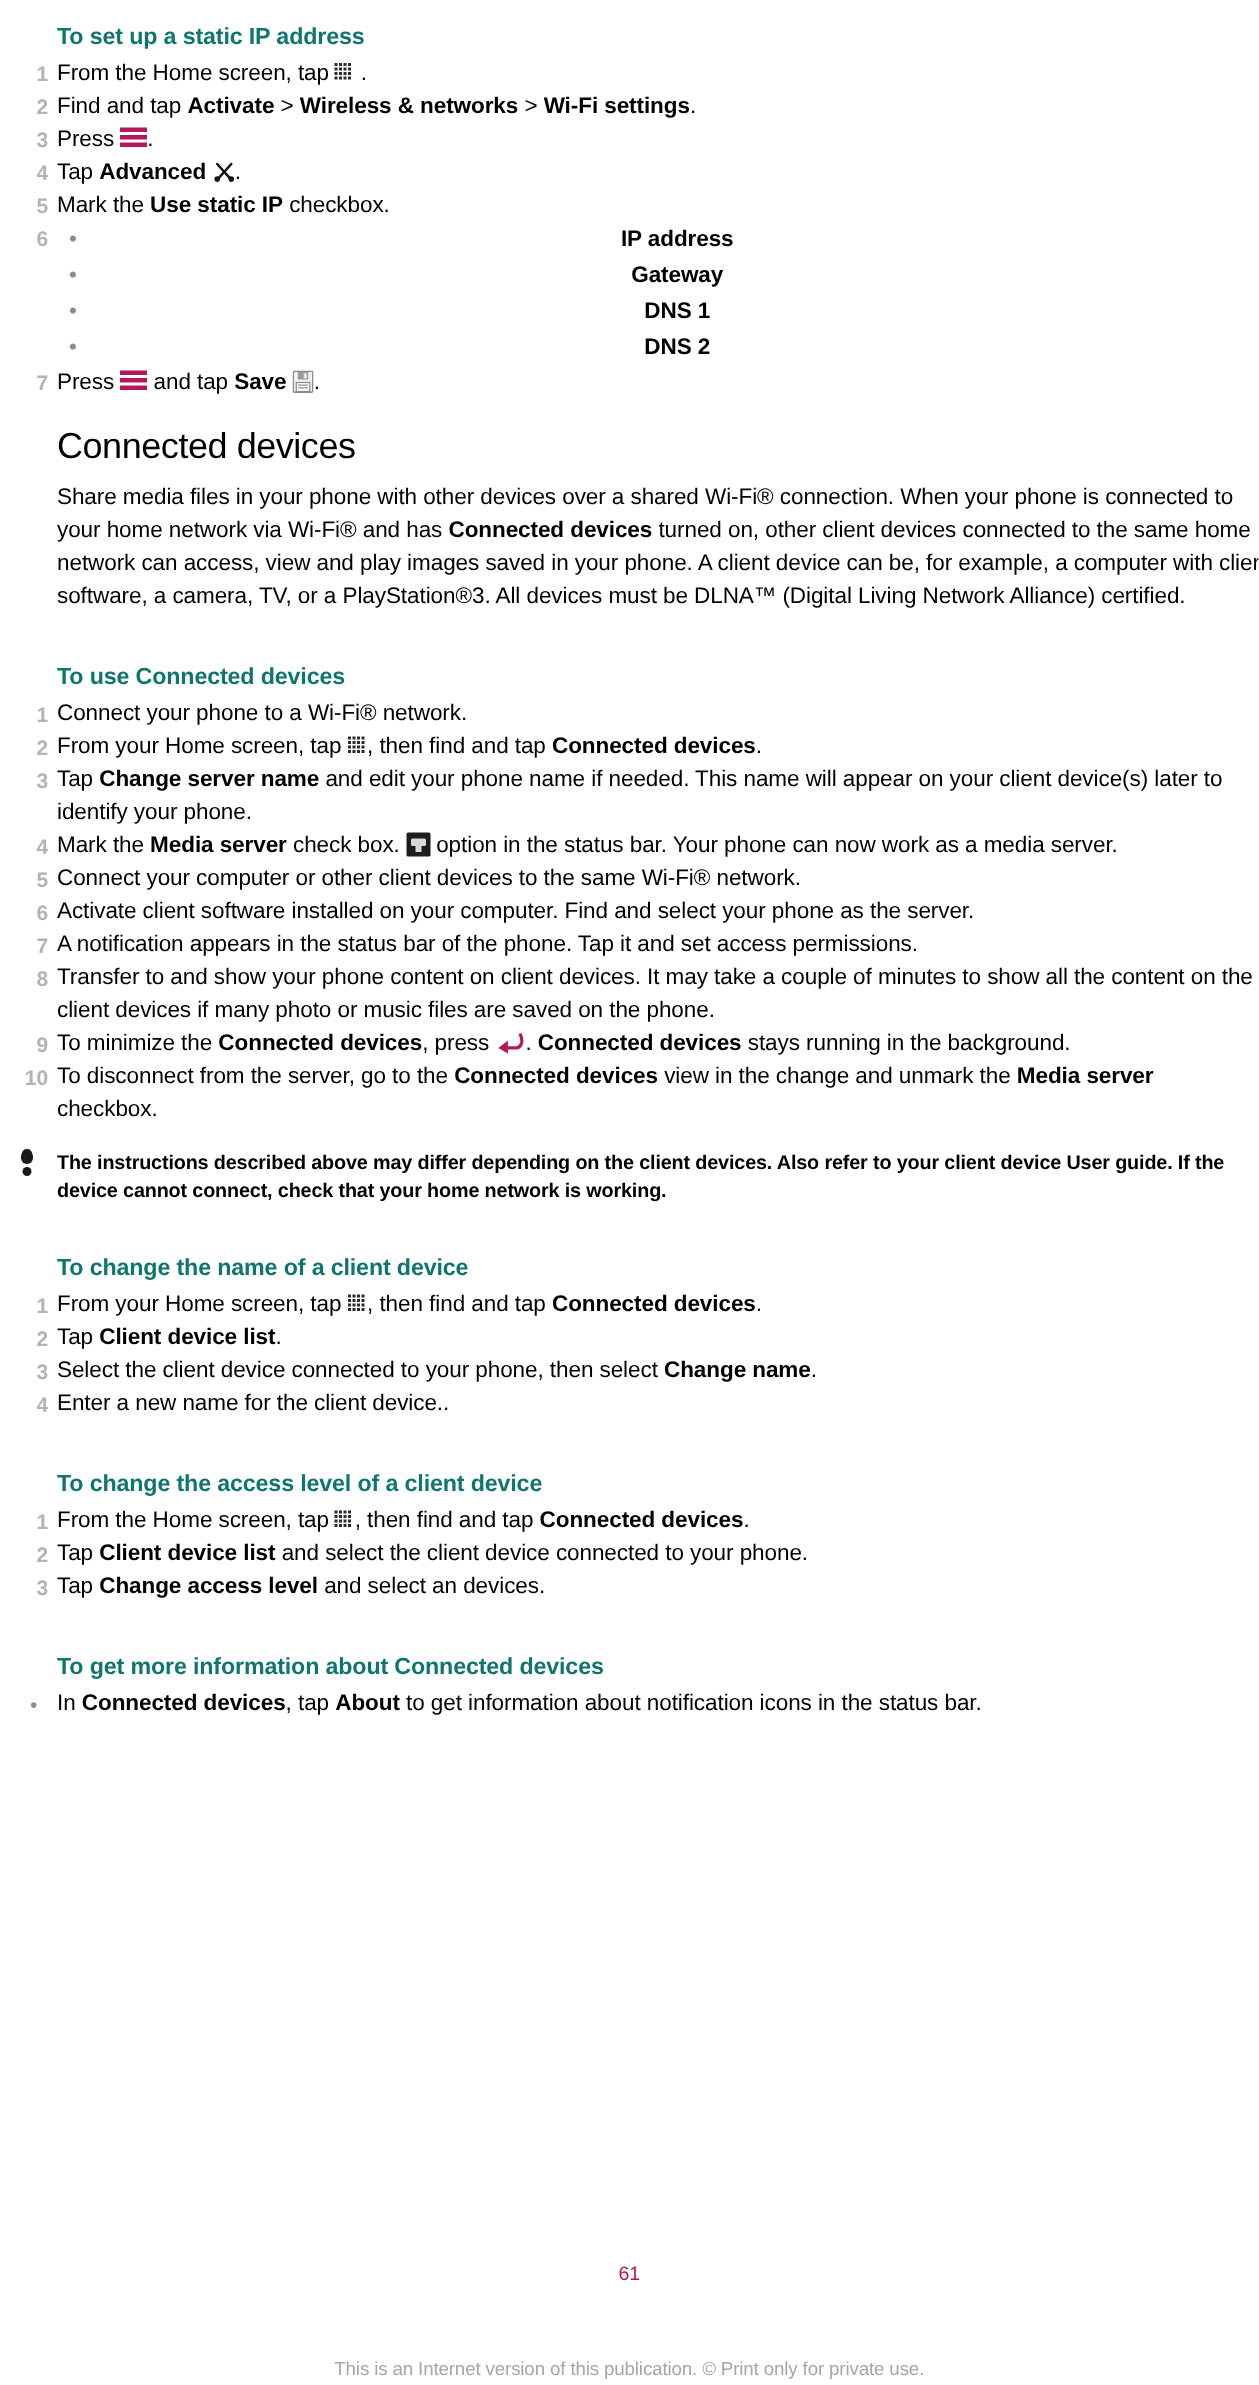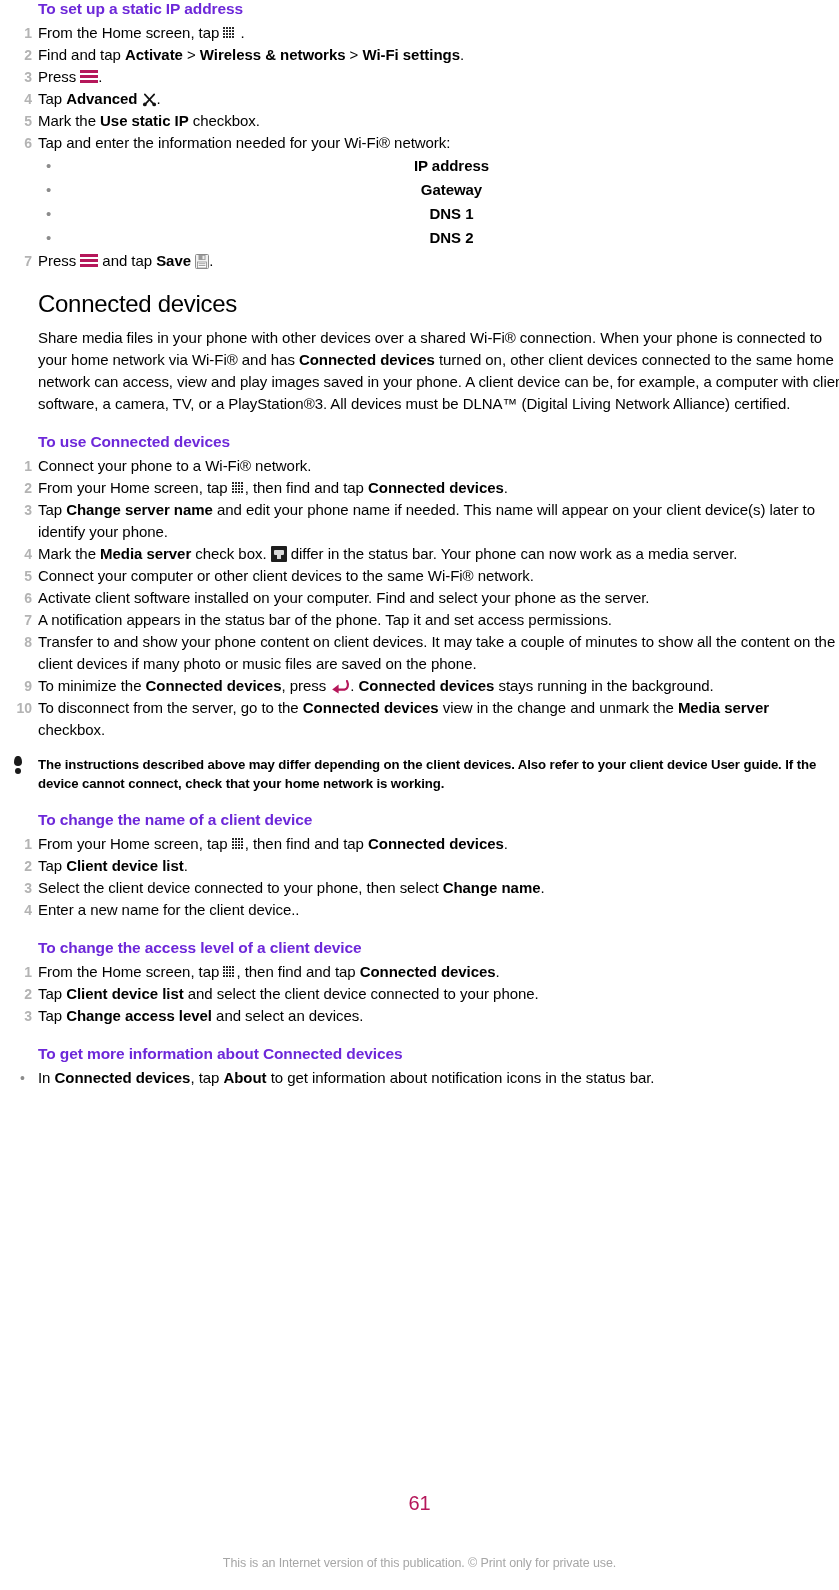--- a/index.html
+++ b/index.html
@@ -16,25 +16,25 @@
     overflow: hidden;
   }
   .page {
     position: relative;
     width: 839px;
     height: 1590px;
     padding: 0;
   }
   
   .h-sub {
-    color: #6d28d9;
+    color: #0f766e;
     font-size: 15.5px;
     font-weight: bold;
     line-height: 1.15;
-    margin: 0 0 4px 38px;
+    margin: 16px 0 4px 38px;
     letter-spacing: -0.1px;
   }
   .h-main {
     color: #000000;
     font-size: 24px;
     font-weight: normal;
     line-height: 1.15;
     margin: 0 0 10px 38px;
     letter-spacing: -0.3px;
   }
@@ -207,21 +207,21 @@
   
   .ic-back { width: 20px; height: 15px; vertical-align: -3px; }
 
   
   .pagenum {
     position: absolute;
     left: 0; right: 0;
     top: 1492px;
     text-align: center;
     color: #b5175a;
-    font-size: 20px;
+    font-size: 13px;
   }
   .footnote {
     position: absolute;
     left: 0; right: 0;
     top: 1556px;
     text-align: center;
     color: #a6a6a6;
     font-size: 12.5px;
     letter-spacing: -0.1px;
   }
@@ -262,21 +262,20 @@
             </svg></span><span>.</span></span>
     </li>
 
     <li>
       <span class="num">5</span>
       <span class="txt"><span>Mark the </span><b>Use static IP</b><span> checkbox.</span></span>
     </li>
 
     <li>
       <span class="num">6</span>
-      <span class="txt">Tap and enter the information needed for your Wi-Fi® network:</span>
       <ul class="sublist">
         <li>IP address</li>
         <li>Gateway</li>
         <li>DNS 1</li>
         <li>DNS 2</li>
       </ul>
     </li>
 
     <li>
       <span class="num">7</span>
@@ -312,21 +311,21 @@
       <span class="txt"><span>From your Home screen, tap </span><span class="icon ic-grid"><i style="left:0px;top:0px"></i><i style="left:3px;top:0px"></i><i style="left:6px;top:0px"></i><i style="left:9px;top:0px"></i><i style="left:0px;top:3px"></i><i style="left:3px;top:3px"></i><i style="left:6px;top:3px"></i><i style="left:9px;top:3px"></i><i style="left:0px;top:6px"></i><i style="left:3px;top:6px"></i><i style="left:6px;top:6px"></i><i style="left:9px;top:6px"></i><i style="left:0px;top:9px"></i><i style="left:3px;top:9px"></i><i style="left:6px;top:9px"></i><i style="left:9px;top:9px"></i></span><span>, then find and tap </span><b>Connected devices</b><span>.</span></span>
     </li>
 
     <li>
       <span class="num">3</span>
       <span class="txt"><span>Tap </span><b>Change server name</b><span> and edit your phone name if needed. This name will appear on your client device(s) later to identify your phone.</span></span>
     </li>
 
     <li>
       <span class="num">4</span>
-      <span class="txt"><span>Mark the </span><b>Media server</b><span> check box. </span><span class="icon ic-media"><span class="scr"></span><span class="base"></span></span><span> differ in the status bar. Your phone can now work as a media server.</span></span>
+      <span class="txt"><span>Mark the </span><b>Media server</b><span> check box. </span><span class="icon ic-media"><span class="scr"></span><span class="base"></span></span><span> option in the status bar. Your phone can now work as a media server.</span></span>
     </li>
 
     <li>
       <span class="num">5</span>
       <span class="txt">Connect your computer or other client devices to the same Wi-Fi® network.</span>
     </li>
 
     <li>
       <span class="num">6</span>
       <span class="txt">Activate client software installed on your computer. Find and select your phone as the server.</span>

